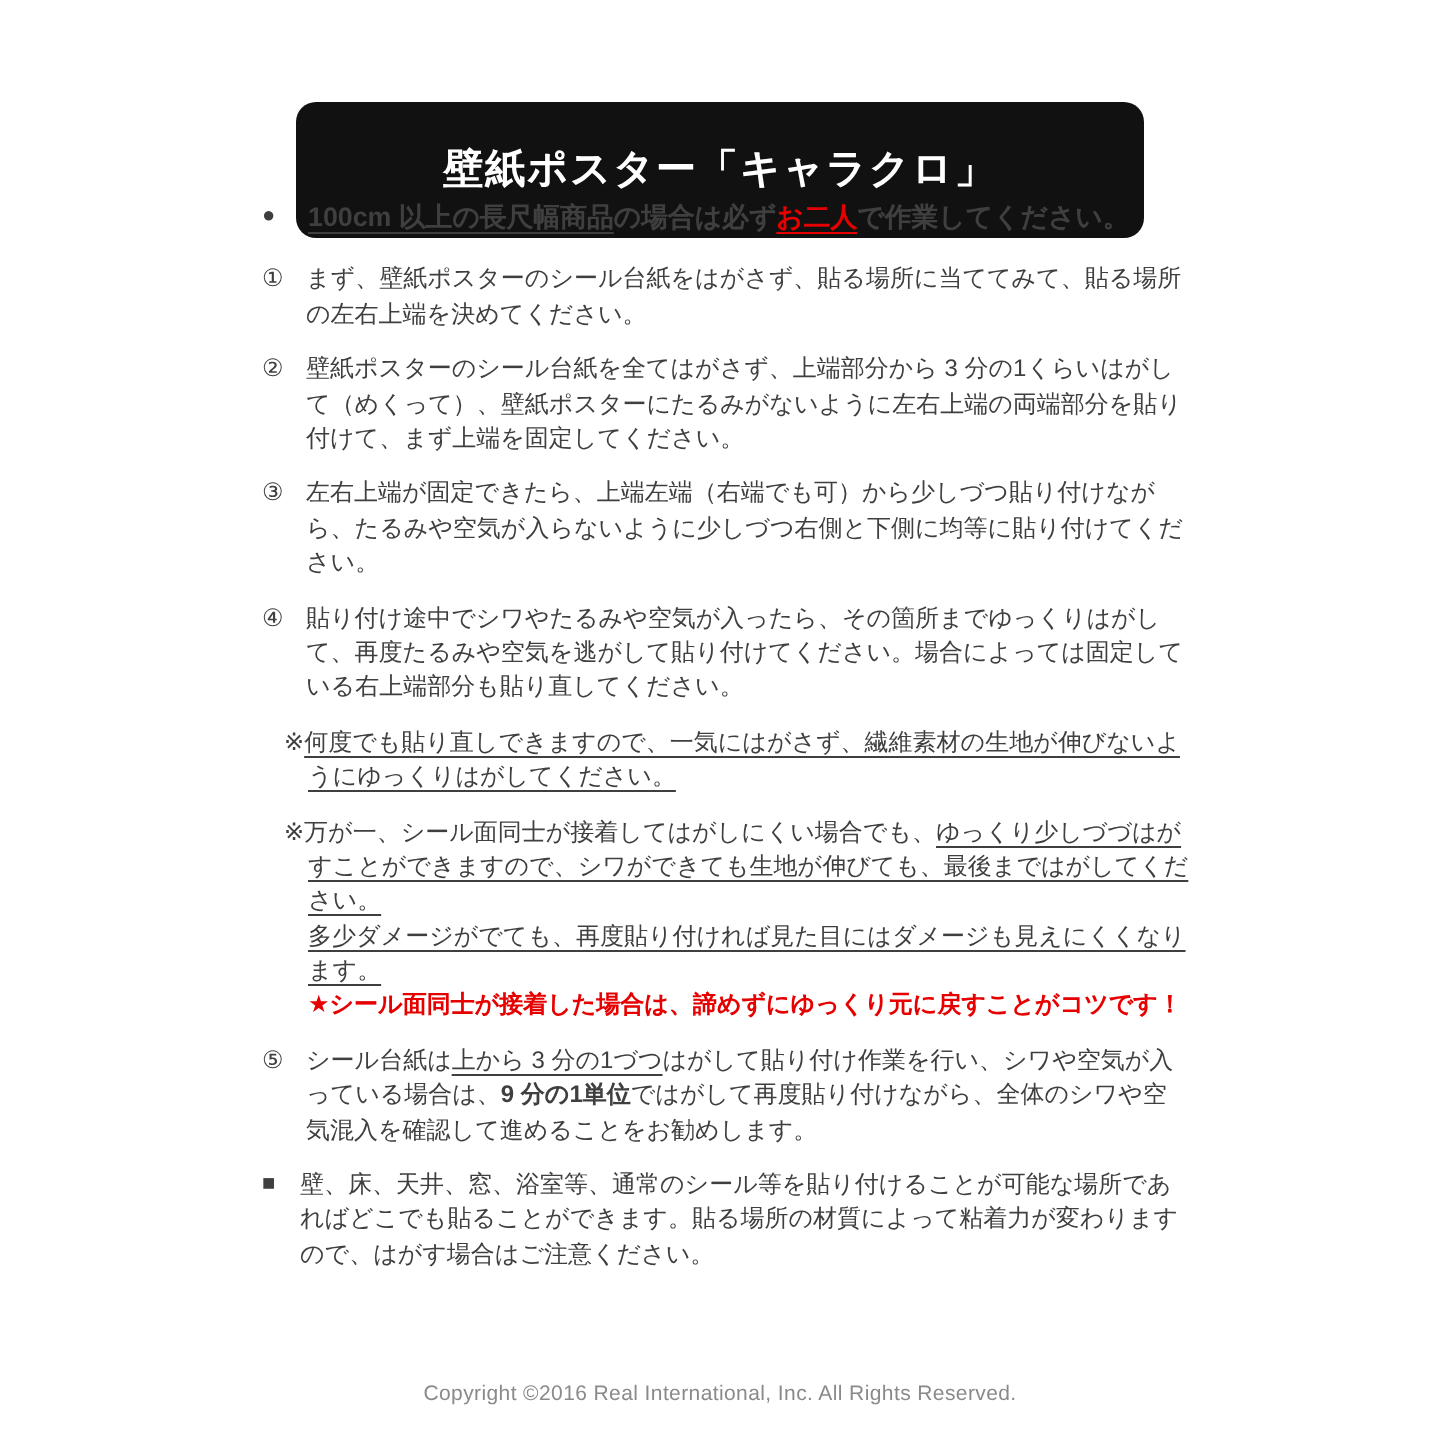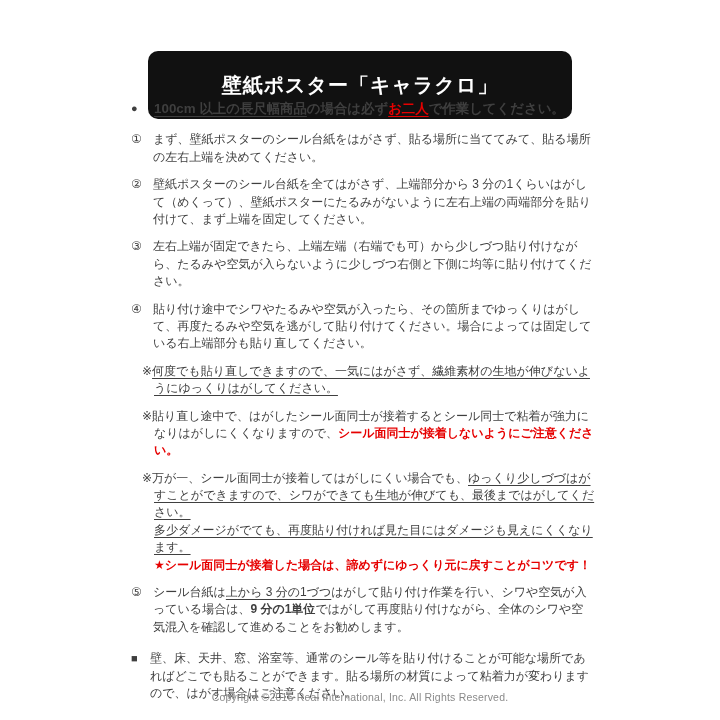--- a/index.html
+++ b/index.html
@@ -70,21 +70,20 @@
       </div>
       <div class="para num">
         <span class="marker">③</span>
         <span class="ptext"><span>左右上端が固定できたら、上端左端（右端でも可）から少しづつ貼り付けながら、たるみや空気が入らないように少しづつ右側と下側に均等に貼り付けてください。</span></span>
       </div>
       <div class="para num">
         <span class="marker">④</span>
         <span class="ptext"><span>貼り付け途中でシワやたるみや空気が入ったら、その箇所までゆっくりはがして、再度たるみや空気を逃がして貼り付けてください。場合によっては固定している右上端部分も貼り直してください。</span></span>
       </div>
       <div class="para note"><span>※</span><span class="seg-u">何度でも貼り直しできますので、一気にはがさず、繊維素材の生地が伸びないようにゆっくりはがしてください。</span></div>
-      <div class="para note"><span>※貼り直し途中で、はがしたシール面同士が接着するとシール同士で粘着が強力になりはがしにくくなりますので、</span><span class="seg-r seg-b">シール面同士が接着しないようにご注意ください。</span></div>
       <div class="para note"><span>※万が一、シール面同士が接着してはがしにくい場合でも、</span><span class="seg-u">ゆっくり少しづづはがすことができますので、シワができても生地が伸びても、最後まではがしてください。</span><br><span class="seg-u">多少ダメージがでても、再度貼り付ければ見た目にはダメージも見えにくくなります。</span><br><span class="seg-r seg-b">★シール面同士が接着した場合は、諦めずにゆっくり元に戻すことがコツです！</span></div>
       <div class="para num">
         <span class="marker">⑤</span>
         <span class="ptext"><span>シール台紙は</span><span class="seg-u">上から 3 分の1づつ</span><span>はがして貼り付け作業を行い、シワや空気が入っている場合は、</span><span class="seg-b">9 分の1単位</span><span>ではがして再度貼り付けながら、全体のシワや空気混入を確認して進めることをお勧めします。</span></span>
       </div>
       <div class="para square">
         <span class="marker">■</span>
         <span class="ptext"><span>壁、床、天井、窓、浴室等、通常のシール等を貼り付けることが可能な場所であればどこでも貼ることができます。貼る場所の材質によって粘着力が変わりますので、はがす場合はご注意ください。</span></span>
       </div>
     </div>

